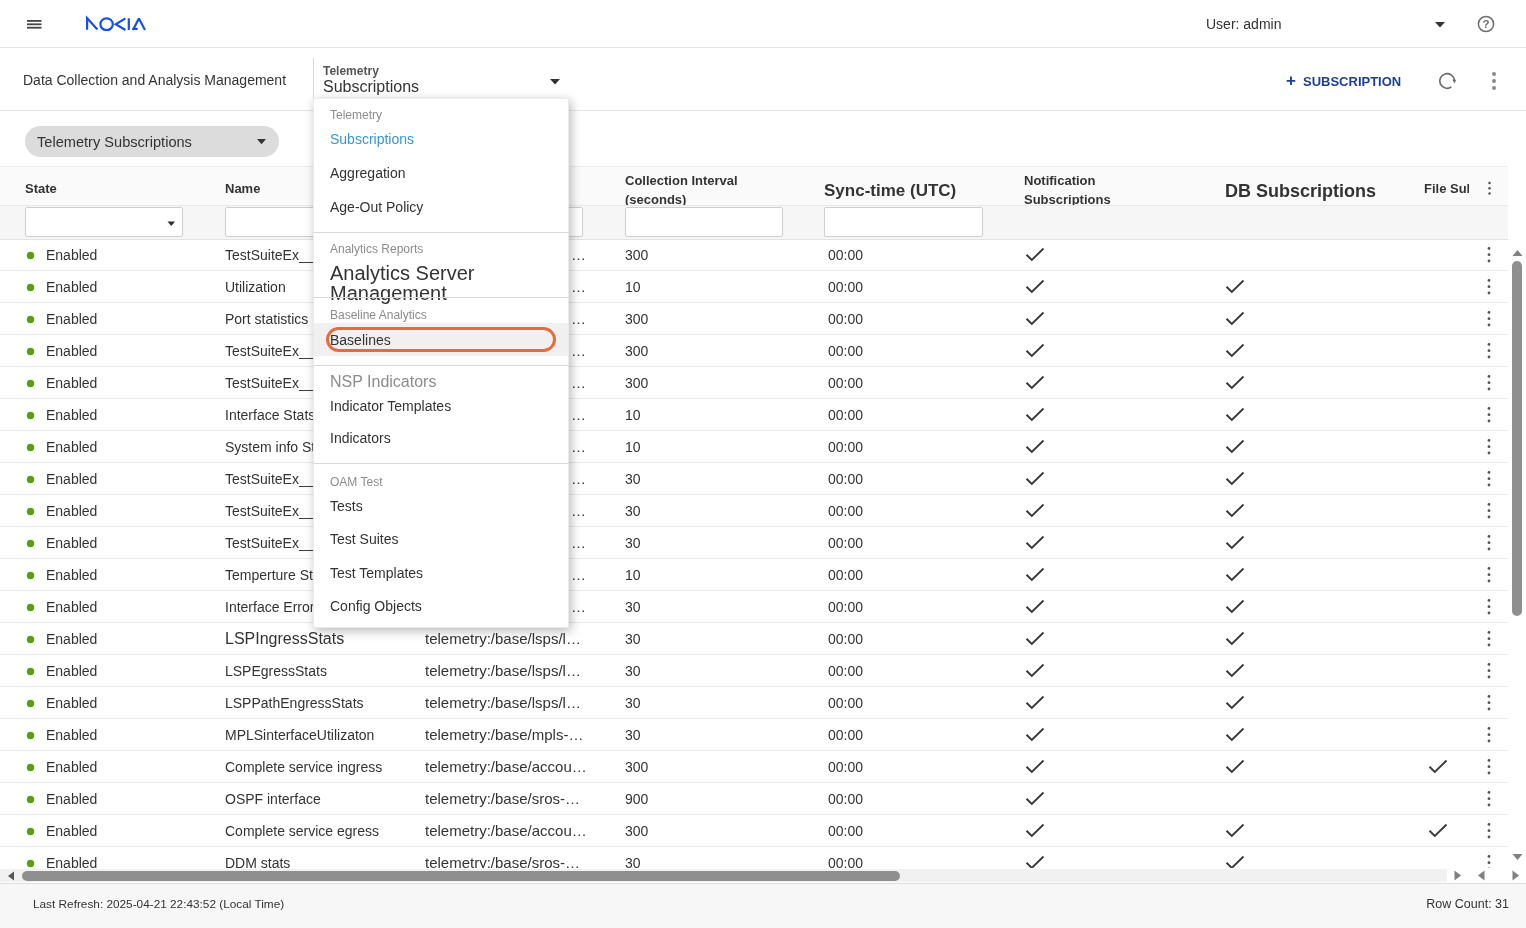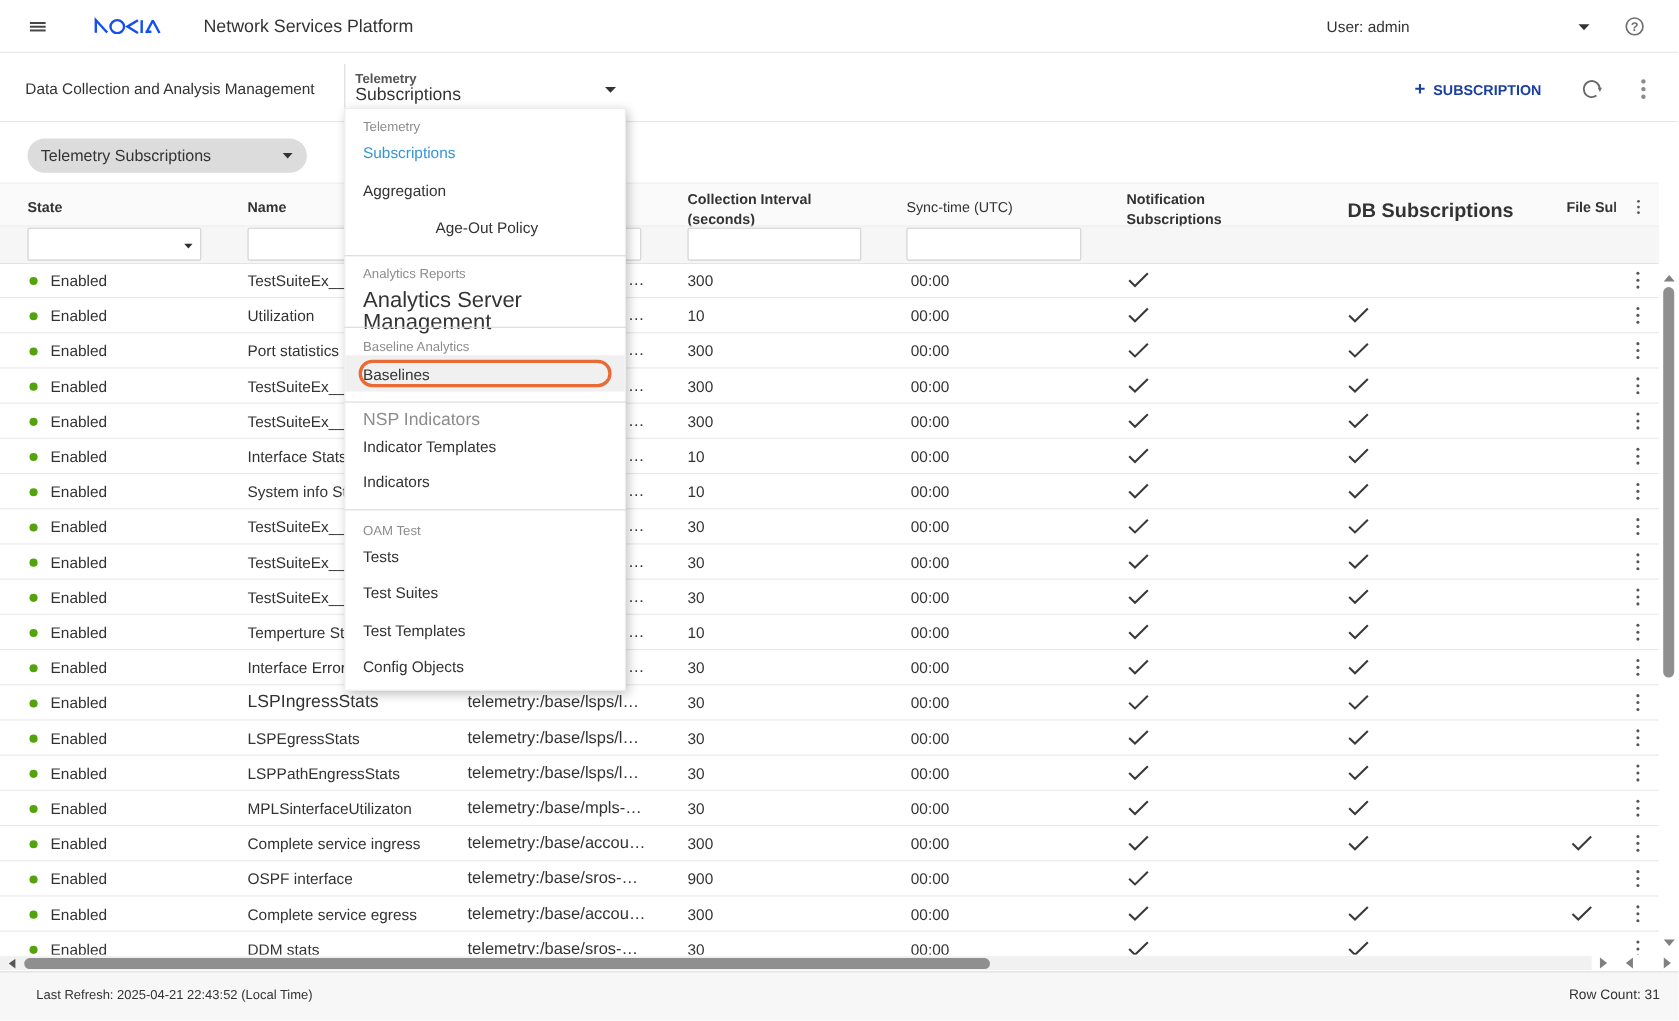--- a/index.html
+++ b/index.html
@@ -21,21 +21,20 @@
   </svg>
   <svg class="abs" style="left:84px;top:15px;" width="64" height="16" viewBox="0 0 64 16">
     <g stroke="#1450f0" stroke-width="2.2" fill="none">
       <path d="M3.1,14.8 L3.1,3.2 L13.4,14.6"></path>
       <ellipse cx="22.6" cy="9.2" rx="6.2" ry="5.9"></ellipse>
       <path d="M41.4,3.4 L31.8,9.2 L41.4,15"></path>
       <path d="M44.8,3.3 L44.8,15"></path>
       <path d="M54.9,3.6 L48.9,15 M54.9,3.6 L61.0,15 M48.3,13.8 L53.6,13.8"></path>
     </g>
   </svg>
-  <div class="abs vc" style="left:185px;top:0;height:48px;font-size:16.2px;color:#333;">Network Services Platform</div>
   <div class="abs vc" style="left:1206px;top:0;height:48px;font-size:14px;color:#333;">User: admin</div>
   <svg class="abs" style="left:1434px;top:21px;" width="12" height="7">
       <path d="M1,1 L6,6.4 L11,1 Z" fill="#333"></path>
     </svg>
   <svg class="abs" style="left:1477px;top:15px;" width="18" height="18">
     <circle cx="9" cy="9" r="7.6" fill="none" stroke="#6e6e6e" stroke-width="1.5"></circle>
     <text x="9" y="13.2" text-anchor="middle" font-size="11.5" font-weight="bold" fill="#6e6e6e" font-family="Liberation Sans">?</text>
   </svg>
 
   <div class="abs" style="left:0;top:48px;width:1526px;height:63px;background:#fff;border-bottom:1px solid #e6e6e6;"></div>
@@ -61,21 +60,21 @@
   <div class="abs" style="left:25px;top:126px;width:254px;height:31px;background:#dcdcdc;border-radius:16px;"></div>
   <div class="abs vc" style="left:37px;top:126px;height:31px;font-size:14.6px;color:#333;">Telemetry Subscriptions</div>
   <svg class="abs" style="left:256px;top:138px;" width="11" height="7">
       <path d="M1,1 L5.5,6.2 L10,1 Z" fill="#333"></path>
     </svg>
 
   <div class="abs" style="left:0;top:167px;width:1508px;height:39px;background:#fafafa;"></div>
   <div class="abs" style="left:25px;top:181px;font-size:13px;font-weight:bold;">State</div>
   <div class="abs" style="left:225px;top:181px;font-size:13px;font-weight:bold;">Name</div>
   <div class="abs" style="left:625px;top:172px;font-size:13px;font-weight:bold;line-height:18.5px;">Collection Interval<br>(seconds)</div>
-  <div class="abs" style="left:824px;top:181px;font-size:13px;font-weight:normal;">Sync-time (UTC)</div>
+  <div class="abs" style="left:824px;top:181px;font-size:17px;font-weight:bold;">Sync-time (UTC)</div>
   <div class="abs" style="left:1024px;top:172px;font-size:13px;font-weight:bold;line-height:18.5px;">Notification<br>Subscriptions</div>
   <div class="abs" style="left:1225px;top:181px;font-size:18px;font-weight:bold;">DB Subscriptions</div>
   <div class="abs" style="left:1424px;top:181px;width:45px;overflow:hidden;white-space:nowrap;font-size:13px;font-weight:bold;">File Subscriptions</div>
   <div class="abs" style="left:1487px;top:181px;"><svg width="5" height="14">
         <circle cx="2.5" cy="2" r="1.25" fill="#555"></circle>
         <circle cx="2.5" cy="7.2" r="1.25" fill="#555"></circle>
         <circle cx="2.5" cy="12.4" r="1.25" fill="#555"></circle>
       </svg></div>
 
   <div class="abs" style="left:0;top:166px;width:1508px;height:1px;background:#ededed;"></div>
@@ -516,21 +515,21 @@
       <path d="M0.5,1 L5.5,7 L10.5,1 Z" fill="#808080"></path>
     </svg>
   <div class="abs" style="left:0;top:883px;width:1526px;height:45px;background:#f7f7f7;border-top:1px solid #ddd;"></div>
   <div class="abs vc" style="left:33px;top:883px;height:42px;font-size:11.8px;color:#333;">Last Refresh: 2025-04-21 22:43:52 (Local Time)</div>
   <div class="abs vc" style="left:1429px;top:883px;width:80px;height:42px;font-size:12.5px;color:#333;justify-content:flex-end;white-space:nowrap;">Row Count: 31</div>
 
   <div class="abs" style="left:313px;top:98px;width:256px;height:530px;background:#fff;box-shadow:2px 3px 10px rgba(0,0,0,0.28);border:1px solid #ebebeb;"></div>
   <div class="abs" style="left:330px;top:106px;width:220px;height:18px;font-size:12px;color:#8c8c8c;line-height:18px;">Telemetry</div>
   <div class="abs" style="left:330px;top:129px;width:225px;height:20px;font-size:14px;color:#3596d6;line-height:20px;">Subscriptions</div>
   <div class="abs" style="left:330px;top:163px;width:225px;height:20px;font-size:14px;color:#333;line-height:20px;">Aggregation</div>
-  <div class="abs" style="left:330px;top:197px;width:225px;height:20px;font-size:14px;color:#333;line-height:20px;text-align:center;">Age-Out Policy</div>
+  <div class="abs" style="left:330px;top:197px;width:225px;height:20px;font-size:14px;color:#333;line-height:20px;">Age-Out Policy</div>
   <div class="abs" style="left:313px;top:232px;width:256px;height:1px;background:#d9d9d9;"></div>
   <div class="abs" style="left:330px;top:240px;width:220px;height:18px;font-size:12px;color:#8c8c8c;line-height:18px;">Analytics Reports</div>
   <div class="abs" style="left:330px;top:263px;width:225px;height:20px;font-size:20px;color:#333;line-height:20px;">Analytics Server Management</div>
   <div class="abs" style="left:313px;top:297px;width:256px;height:1px;background:#d9d9d9;"></div>
   <div class="abs" style="left:330px;top:306px;width:220px;height:18px;font-size:12px;color:#8c8c8c;line-height:18px;">Baseline Analytics</div>
   <div class="abs" style="left:314px;top:323px;width:254px;height:33px;background:#f0f0f0;"></div>
   <div class="abs" style="left:326px;top:327px;width:230px;height:25px;border:3.5px solid #ea6a35;border-radius:12.5px;"></div>
   <div class="abs" style="left:330px;top:330px;width:225px;height:20px;font-size:14px;color:#333;line-height:20px;">Baselines</div>
   <div class="abs" style="left:313px;top:365px;width:256px;height:1px;background:#d9d9d9;"></div>
   <div class="abs" style="left:330px;top:373px;width:220px;height:18px;font-size:16px;color:#8c8c8c;line-height:18px;">NSP Indicators</div>

